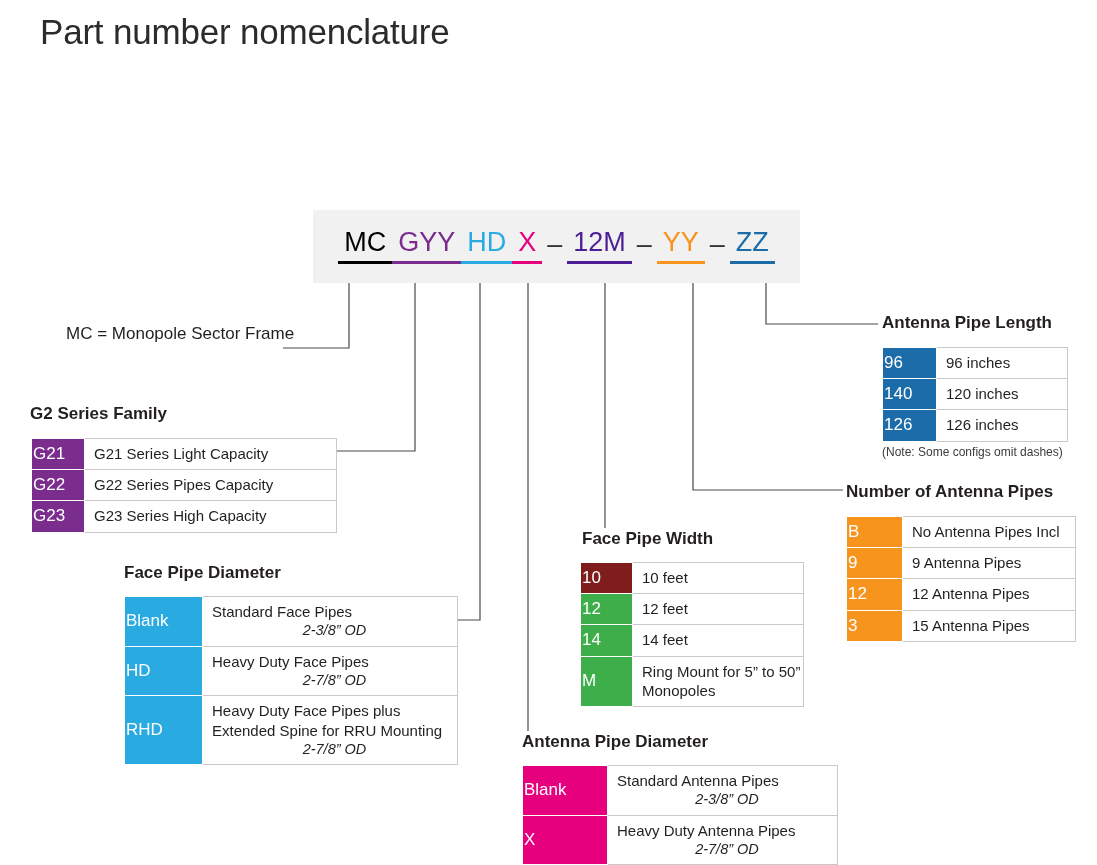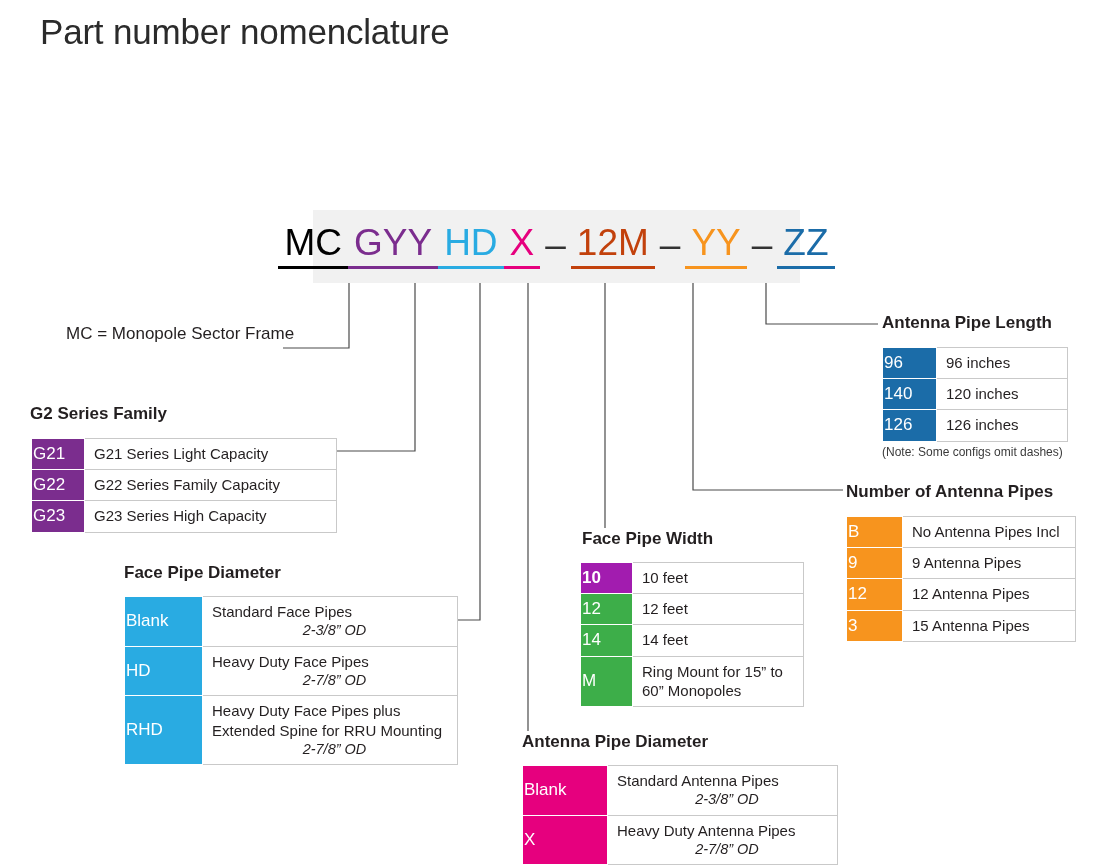--- a/index.html
+++ b/index.html
@@ -46,21 +46,21 @@
   #formula-row {
     position: absolute;
     left: 0; top: 0;
     width: 100%; height: 100%;
     display: flex;
     align-items: center;
     justify-content: center;
     gap: 0px;
   }
   .seg {
-    font-size: 37px;
+    font-size: 27px;
     font-weight: 400;
     line-height: 1;
     padding: 0 6px 5px 6px;
     position: relative;
     white-space: nowrap;
   }
   .seg.under { border-bottom: 3px solid currentColor; }
   .seg.dash {
     border-bottom: none;
     color: #333333;
@@ -149,21 +149,21 @@
     </g>
   </svg>
 
   <div id="formula-box">
     <div id="formula-row">
         <span class="seg under" style="color: rgb(0, 0, 0);">MC</span>
         <span class="seg under" style="color: rgb(123, 45, 142);">GYY</span>
         <span class="seg under" style="color: rgb(41, 171, 226);">HD</span>
         <span class="seg under" style="color: rgb(230, 0, 126);">X</span>
         <span class="seg dash" style="color: rgb(51, 51, 51);">–</span>
-        <span class="seg under" style="color: #c2410c;">12M</span>
+        <span class="seg under" style="color: #4c1d95;">12M</span>
         <span class="seg dash" style="color: rgb(51, 51, 51);">–</span>
         <span class="seg under" style="color: rgb(247, 148, 30);">YY</span>
         <span class="seg dash" style="color: rgb(51, 51, 51);">–</span>
         <span class="seg under" style="color: rgb(27, 108, 168);">ZZ</span>
       </div>
   </div>
 
   <div class="plain-label" style="left:30px; top:324px;margin-left:36px;">MC = Monopole Sector Frame</div>
 
   <div class="sec-title" style="left:30px; top:404px;">G2 Series Family</div>
@@ -175,21 +175,21 @@
       <tbody>
         <tr style="height: 29px;">
           <td class="key" style="background: rgb(123, 45, 142);">G21</td>
           <td class="val">
             <span class="main">G21 Series Light Capacity</span>
           </td>
         </tr>
         <tr style="height: 29px;">
           <td class="key" style="background: rgb(123, 45, 142);">G22</td>
           <td class="val">
-            <span class="main">G22 Series Family Capacity</span>
+            <span class="main">G22 Series Pipes Capacity</span>
           </td>
         </tr>
         <tr style="height: 29px;">
           <td class="key" style="background: rgb(123, 45, 142);">G23</td>
           <td class="val">
             <span class="main">G23 Series High Capacity</span>
           </td>
         </tr>
       </tbody>
     </table>
@@ -250,41 +250,41 @@
     </table>
 
   <div class="sec-title" style="left:582px; top:529px;">Face Pipe Width</div>
   <table class="tbl" style="left:580px; top:562px; width:224px;">
       <colgroup>
         <col style="width: 52px;">
         <col>
       </colgroup>
       <tbody>
         <tr style="height: 29px;">
-          <td class="key" style="background: #a21caf; font-weight: bold;">10</td>
+          <td class="key" style="background: #7f1d1d;">10</td>
           <td class="val">
             <span class="main">10 feet</span>
           </td>
         </tr>
         <tr style="height: 29px;">
           <td class="key" style="background: rgb(61, 174, 73);">12</td>
           <td class="val">
             <span class="main">12 feet</span>
           </td>
         </tr>
         <tr style="height: 29px;">
           <td class="key" style="background: rgb(61, 174, 73);">14</td>
           <td class="val">
             <span class="main">14 feet</span>
           </td>
         </tr>
         <tr style="height: 29px;">
           <td class="key" style="background: rgb(61, 174, 73);">M</td>
           <td class="val">
-            <span class="main">Ring Mount for 15” to 60” Monopoles</span>
+            <span class="main">Ring Mount for 5” to 50” Monopoles</span>
           </td>
         </tr>
       </tbody>
     </table>
 
   <div class="sec-title" style="left:846px; top:482px;">Number of Antenna Pipes</div>
   <table class="tbl" style="left:846px; top:516px; width:230px;">
       <colgroup>
         <col style="width: 56px;">
         <col>

